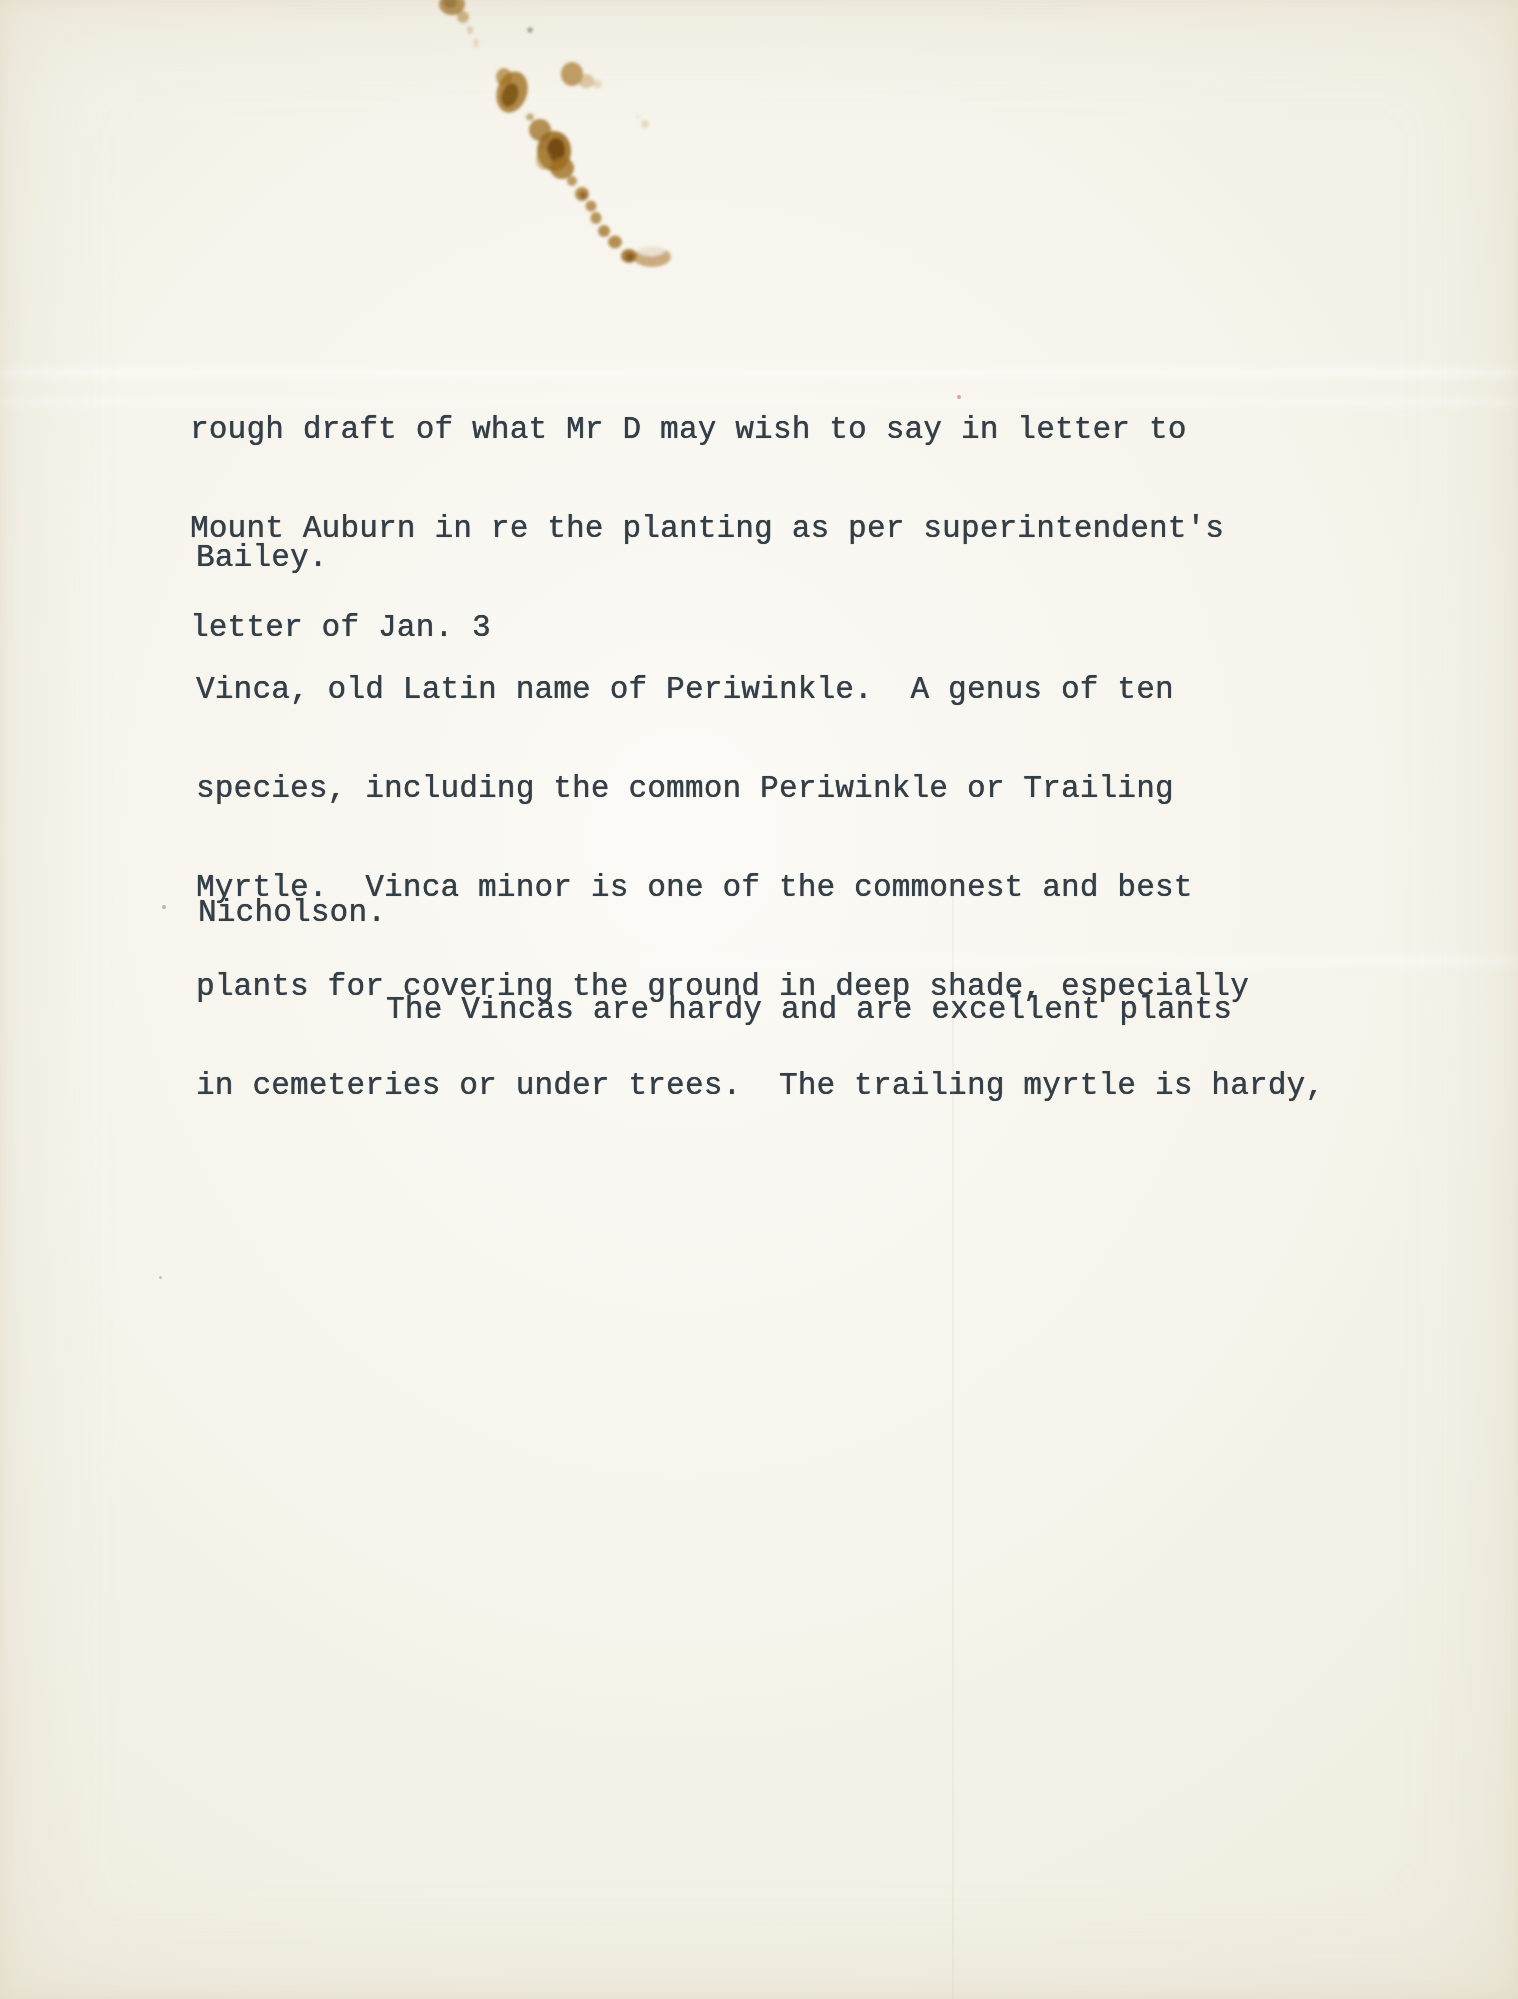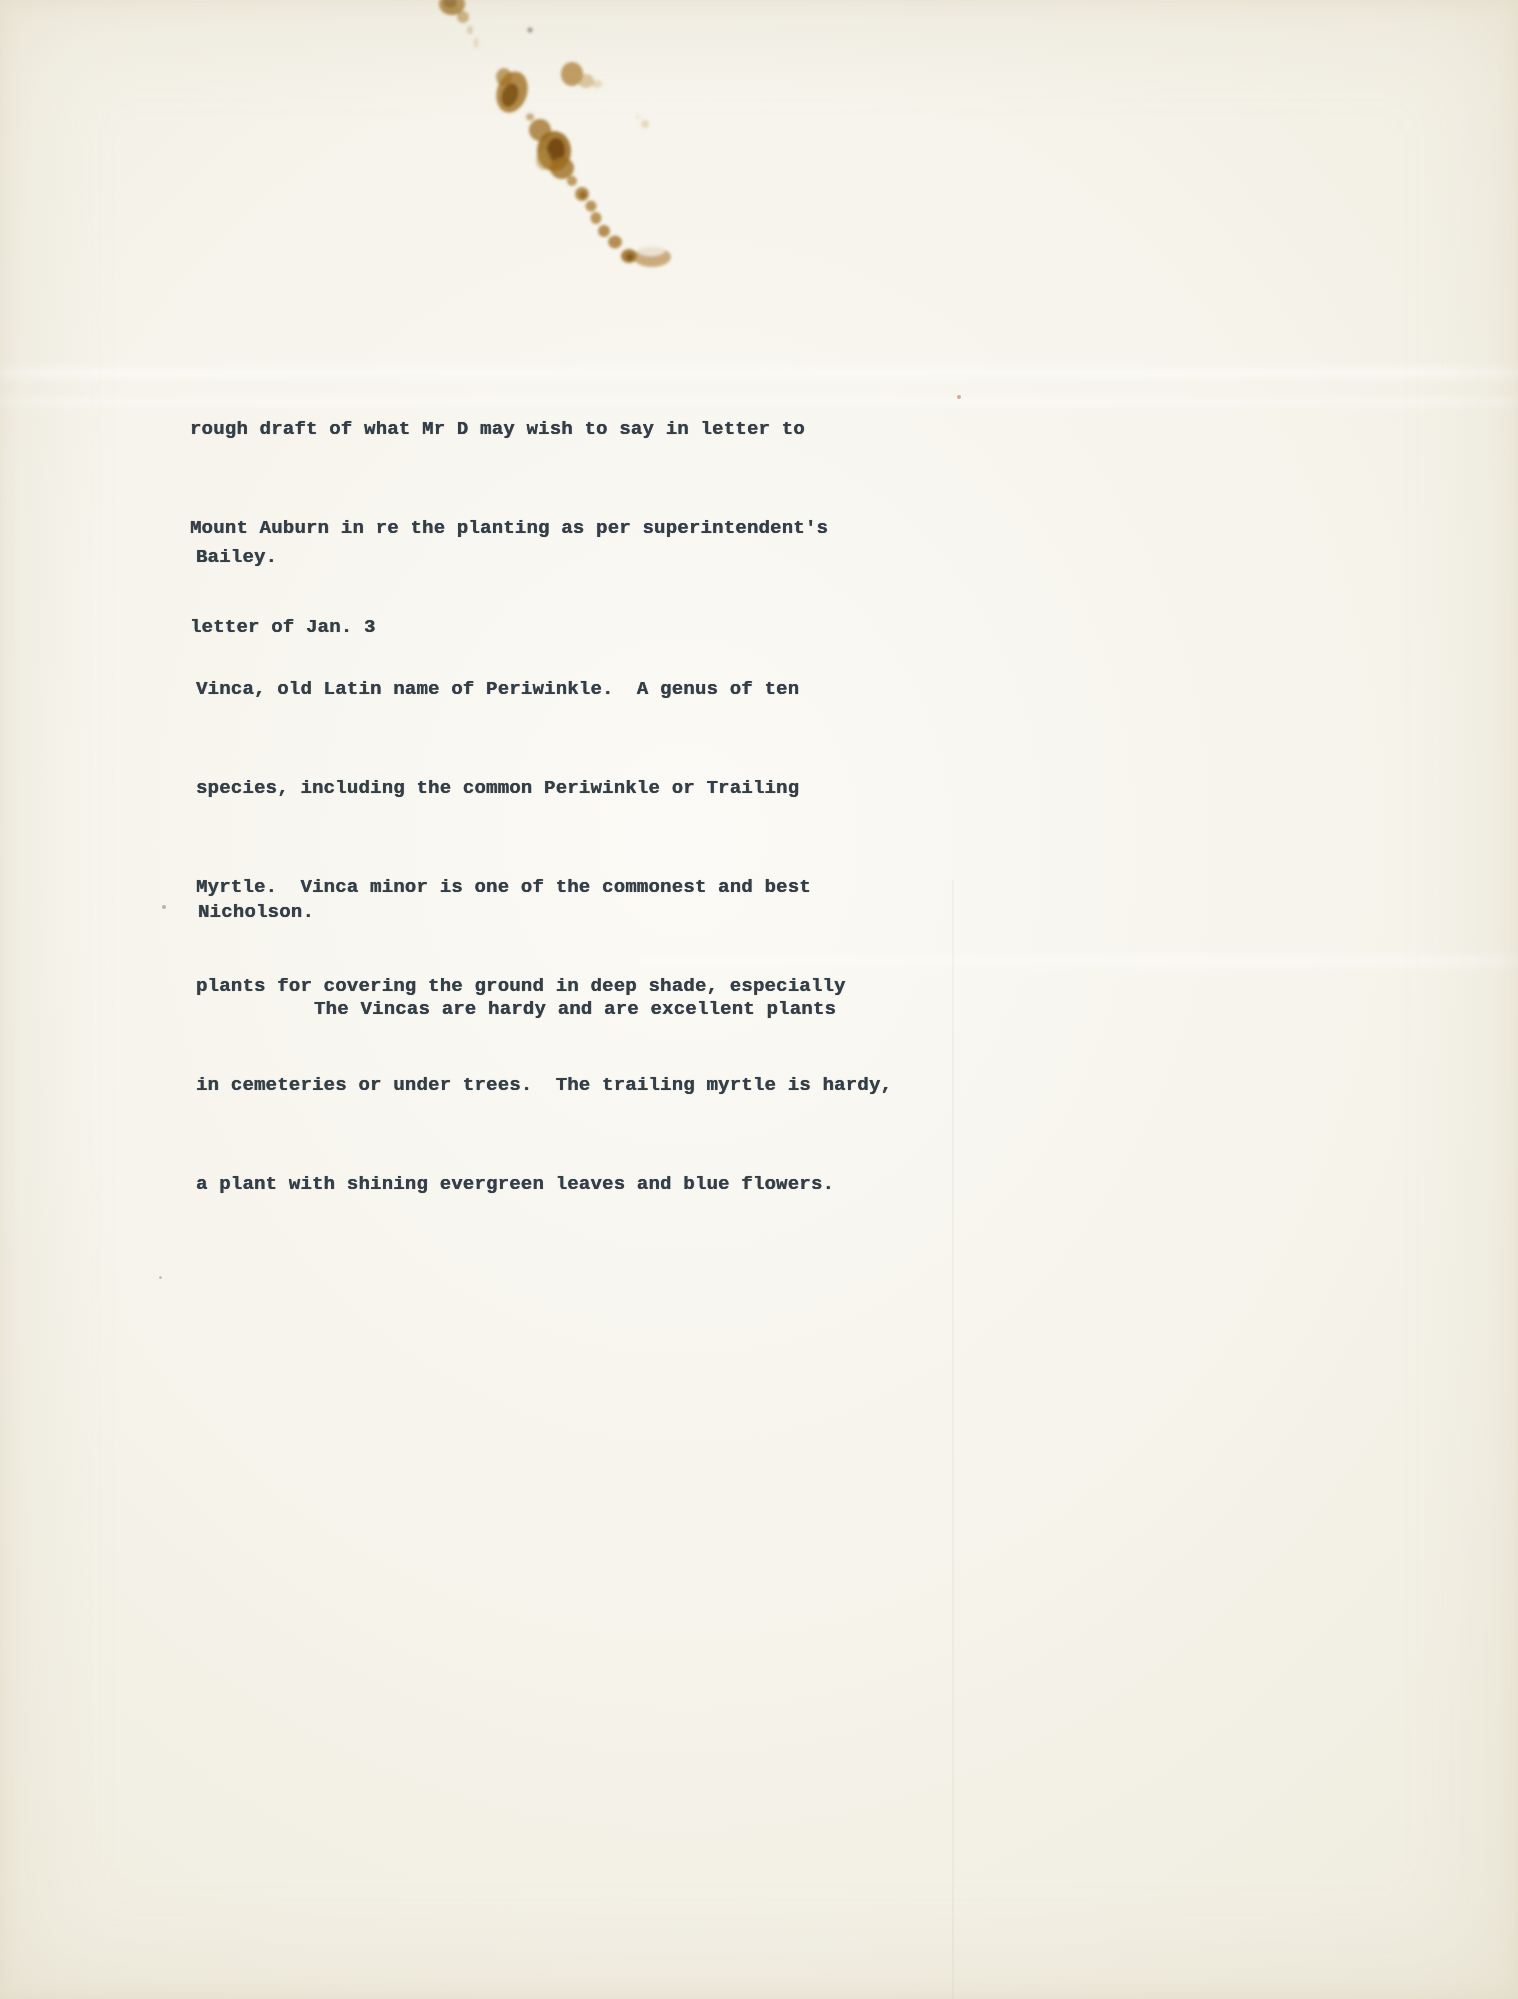--- a/index.html
+++ b/index.html
@@ -31,22 +31,22 @@
     pointer-events: none;
     background: linear-gradient(to bottom, rgba(255,255,255,0), rgba(255,255,255,0.42), rgba(255,255,255,0));
   }
   .band1 { left: 0; top: 362px; width: 1518px; height: 22px; }
   .band2 { left: 0; top: 393px; width: 1518px; height: 18px; opacity: .7; }
   .band3 { left: 640px; top: 950px; width: 878px; height: 22px; opacity: .8; }
   
   .typed {
     position: absolute;
     color: #333e47;
-    font-size: 19px;
-    font-weight: bold;
+    font-size: 31px;
+    font-weight: normal;
     line-height: 33px;
     letter-spacing: 0.2px;
     white-space: pre;
     text-shadow: 0 0 0.7px rgba(51, 62, 71, 0.85), 0.4px 0.4px 0.6px rgba(51, 62, 71, 0.45);
   }
   .note        { left: 190px; top: 347px; }
   .bailey-h    { left: 196px; top: 541px; }
   .bailey-p    { left: 196px; top: 607px; }
   .nicholson-h { left: 198px; top: 896px; }
   .nicholson-p { left: 198px; top: 927px; }
@@ -138,21 +138,20 @@
     <div>letter of Jan. 3</div>
   </div>
 
   <div class="typed bailey-h">Bailey.</div>
   <div class="typed bailey-p">
     <div>Vinca, old Latin name of Periwinkle.  A genus of ten</div>
     <div>species, including the common Periwinkle or Trailing</div>
     <div>Myrtle.  Vinca minor is one of the commonest and best</div>
     <div>plants for covering the ground in deep shade, especially</div>
     <div>in cemeteries or under trees.  The trailing myrtle is hardy,</div>
-    <div>a plant with shining evergreen leaves and blue flowers.</div>
   </div>
 
   <div class="typed nicholson-h">Nicholson.</div>
   <div class="typed nicholson-p">
     <div>          The Vincas are hardy and are excellent plants</div>
   </div>
 
   <div class="speck speck1"></div>
   <div class="speck speck2"></div>
   <div class="speck speck3"></div>

